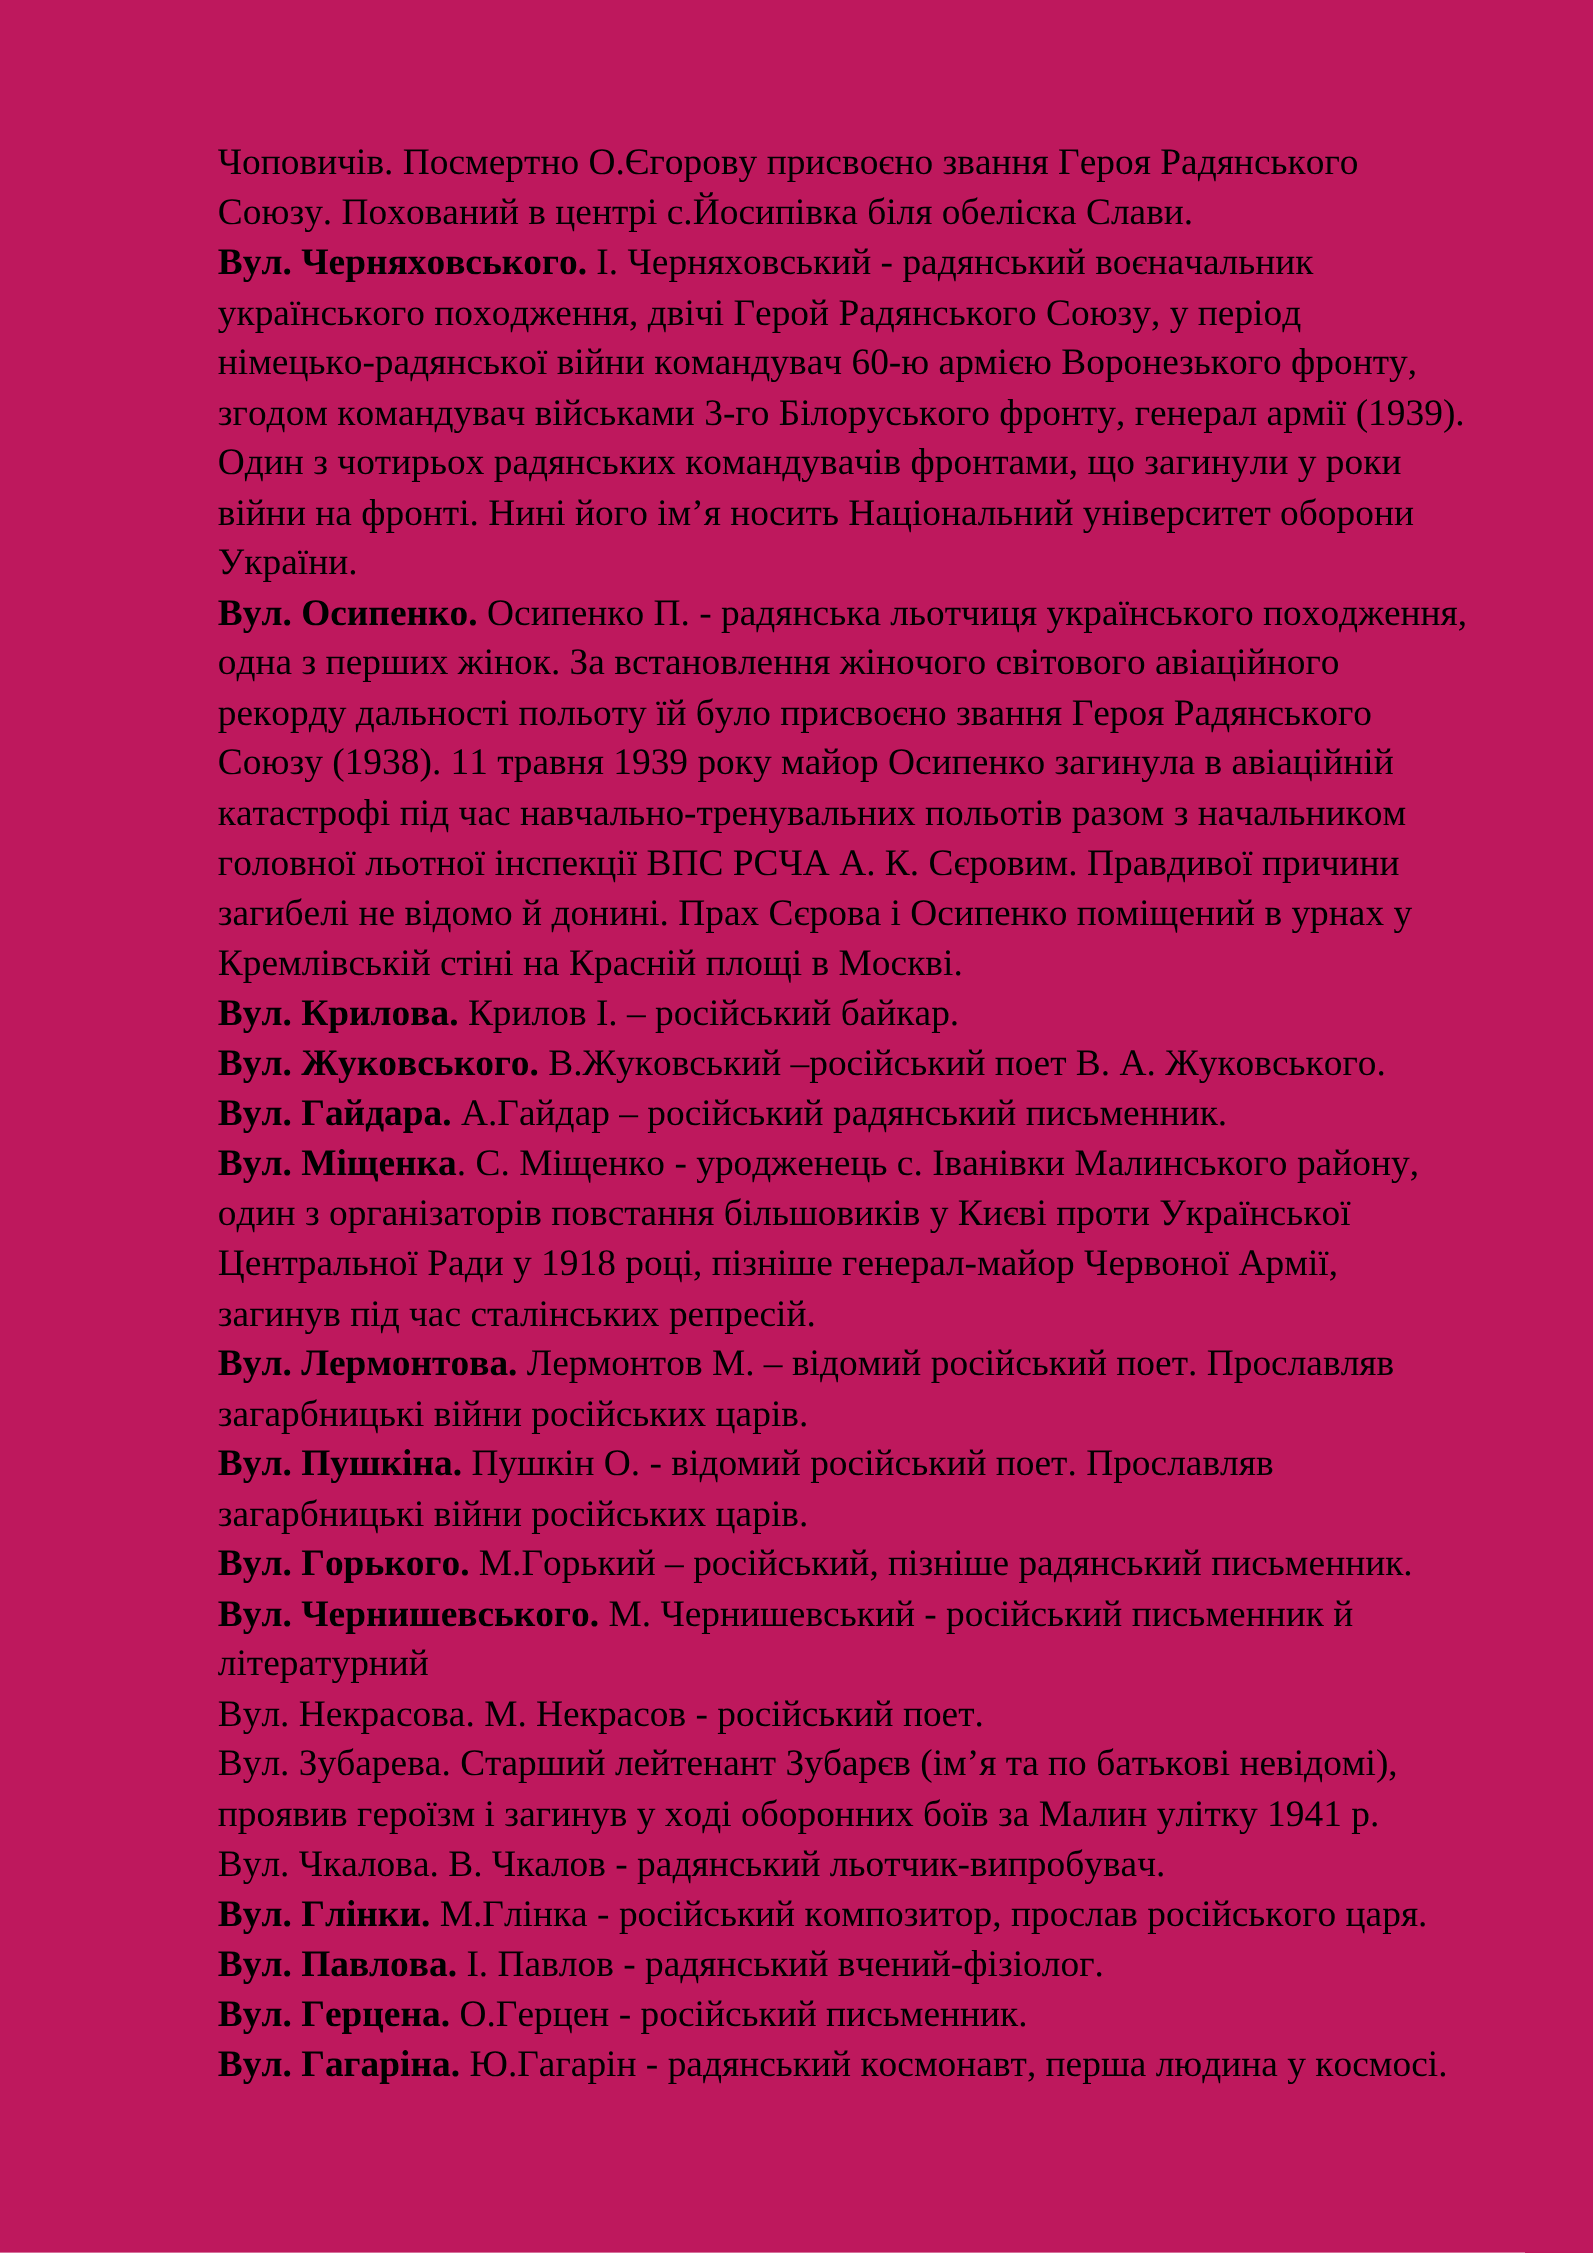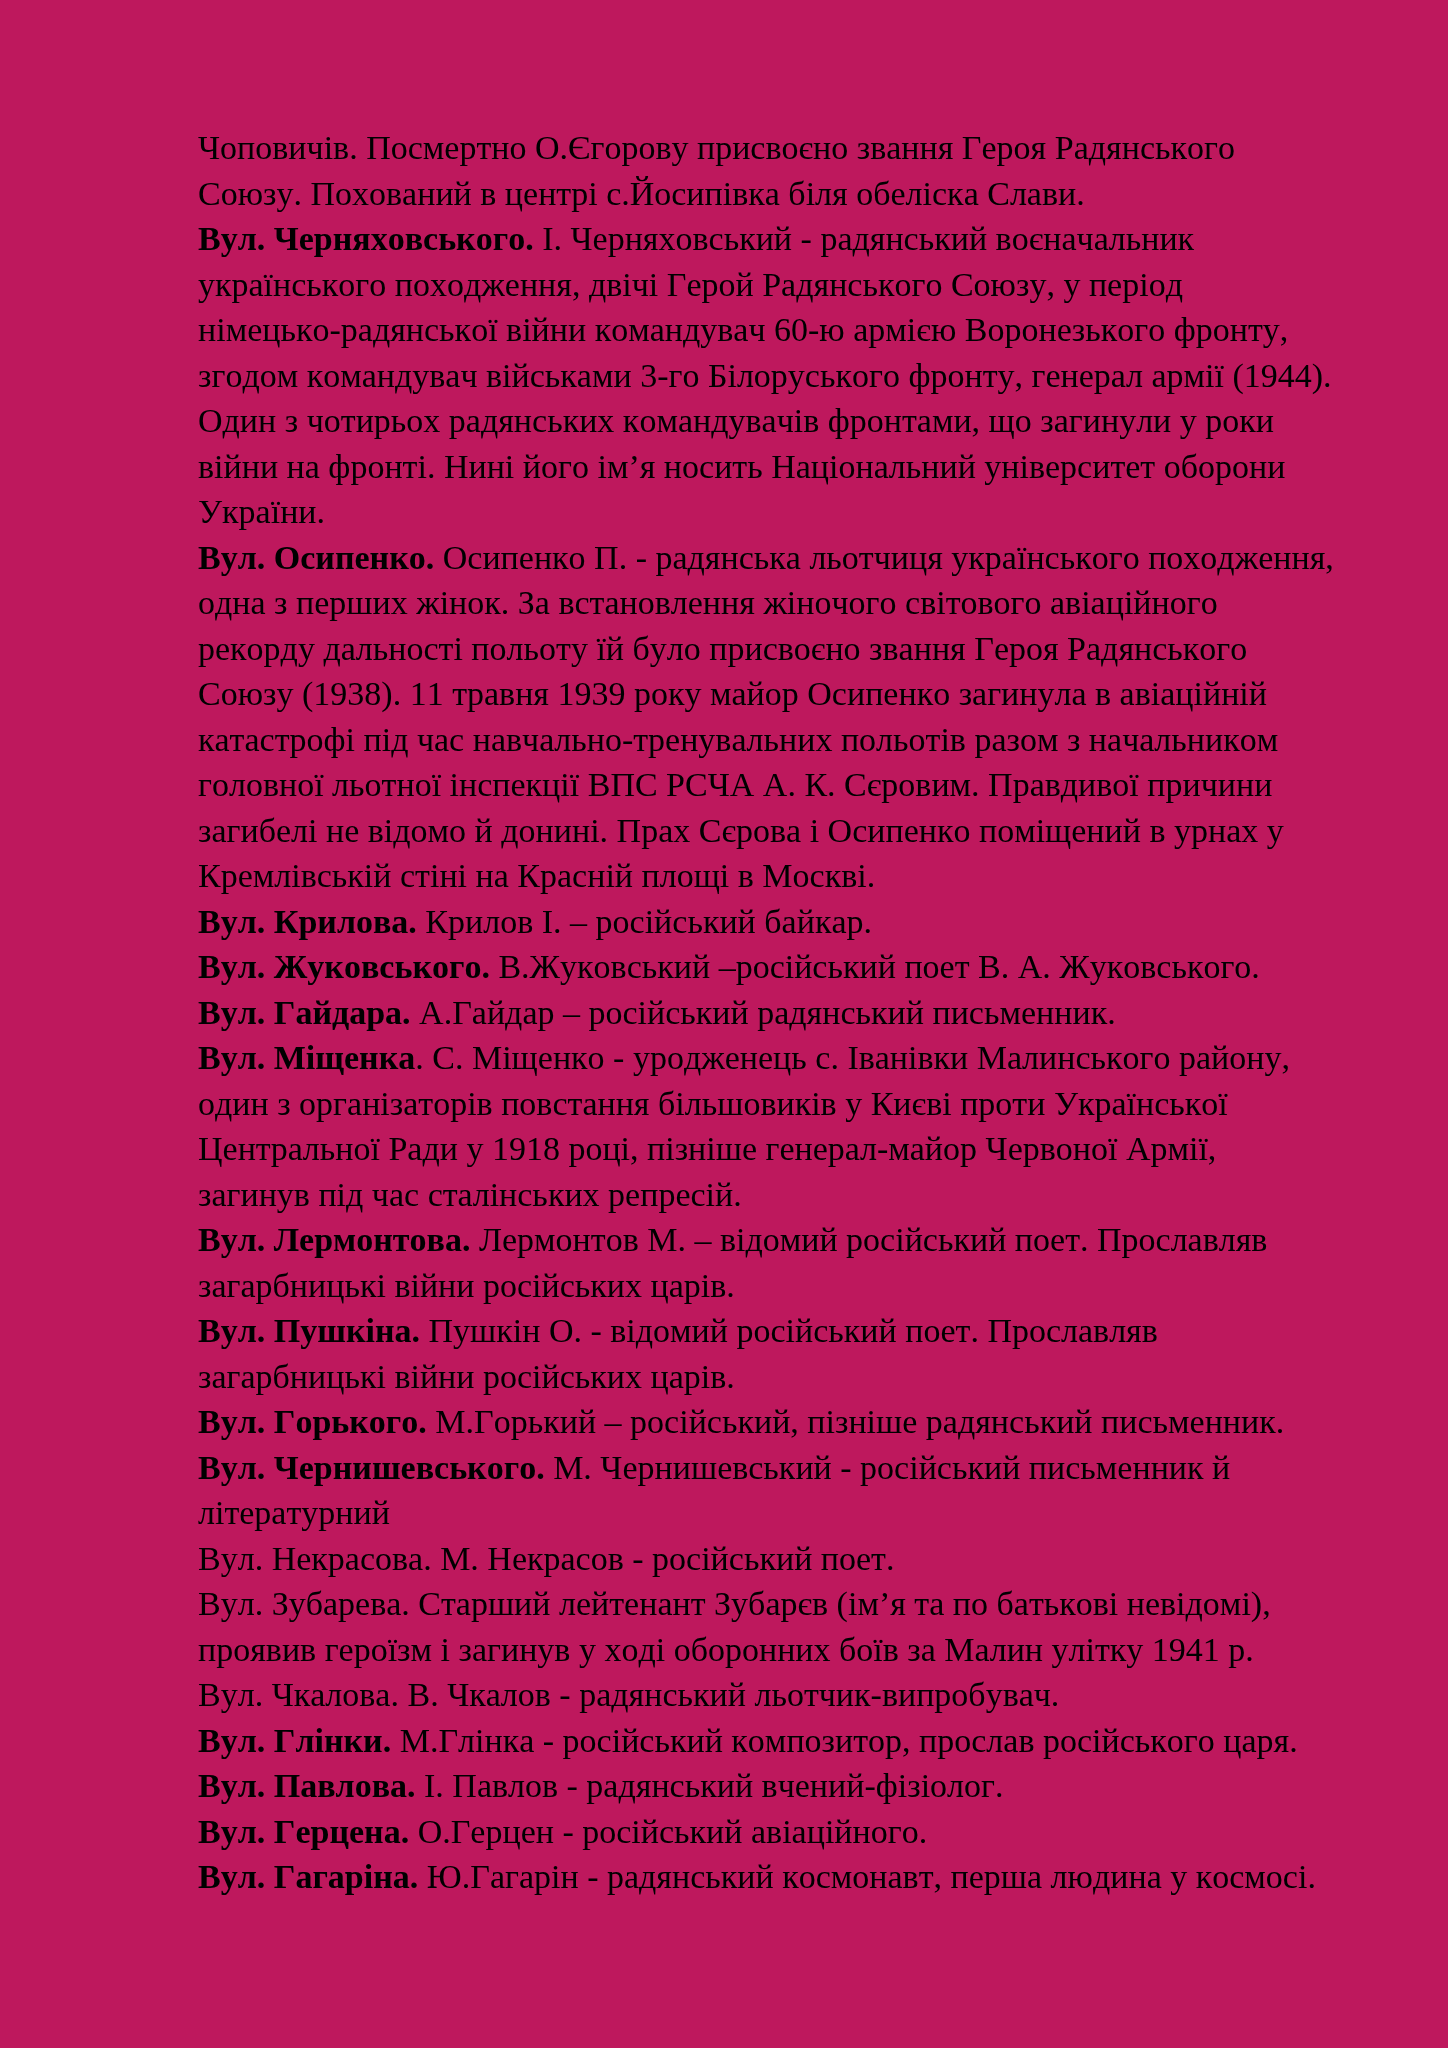--- a/index.html
+++ b/index.html
@@ -37,21 +37,21 @@
 </head>
 <body>
 
 <div class="page">
   <div class="text-block" id="text-block">
       <div class="line"><span>Чоповичів. Посмертно О.Єгорову присвоєно звання Героя Радянського</span></div>
       <div class="line"><span>Союзу. Похований в центрі с.Йосипівка біля обеліска Слави.</span></div>
       <div class="line"><b>Вул. Черняховського.</b><span> І. Черняховський - радянський воєначальник</span></div>
       <div class="line"><span>українського походження, двічі Герой Радянського Союзу, у період</span></div>
       <div class="line"><span>німецько-радянської війни командувач 60-ю армією Воронезького фронту,</span></div>
-      <div class="line"><span>згодом командувач військами 3-го Білоруського фронту, генерал армії (1944).</span></div>
+      <div class="line"><span>згодом командувач військами 3-го Білоруського фронту, генерал армії (1939).</span></div>
       <div class="line"><span>Один з чотирьох радянських командувачів фронтами, що загинули у роки</span></div>
       <div class="line"><span>війни на фронті. Нині його ім’я носить Національний університет оборони</span></div>
       <div class="line"><span>України.</span></div>
       <div class="line"><b>Вул. Осипенко.</b><span> Осипенко П. - радянська льотчиця українського походження,</span></div>
       <div class="line"><span>одна з перших жінок. За встановлення жіночого світового авіаційного</span></div>
       <div class="line"><span>рекорду дальності польоту їй було присвоєно звання Героя Радянського</span></div>
       <div class="line"><span>Союзу (1938). 11 травня 1939 року майор Осипенко загинула в авіаційній</span></div>
       <div class="line"><span>катастрофі під час навчально-тренувальних польотів разом з начальником</span></div>
       <div class="line"><span>головної льотної інспекції ВПС РСЧА А. К. Сєровим. Правдивої причини</span></div>
       <div class="line"><span>загибелі не відомо й донині. Прах Сєрова і Осипенко поміщений в урнах у</span></div>
@@ -69,16 +69,16 @@
       <div class="line"><span>загарбницькі війни російських царів.</span></div>
       <div class="line"><b>Вул. Горького.</b><span> М.Горький – російський, пізніше радянський письменник.</span></div>
       <div class="line"><b>Вул. Чернишевського.</b><span> М. Чернишевський - російський письменник й</span></div>
       <div class="line"><span>літературний</span></div>
       <div class="line"><span>Вул. Некрасова. М. Некрасов - російський поет.</span></div>
       <div class="line"><span>Вул. Зубарева. Старший лейтенант Зубарєв (ім’я та по батькові невідомі),</span></div>
       <div class="line"><span>проявив героїзм і загинув у ході оборонних боїв за Малин улітку 1941 р.</span></div>
       <div class="line"><span>Вул. Чкалова. В. Чкалов - радянський льотчик-випробувач.</span></div>
       <div class="line"><b>Вул. Глінки.</b><span> М.Глінка - російський композитор, прослав російського царя.</span></div>
       <div class="line"><b>Вул. Павлова.</b><span> І. Павлов - радянський вчений-фізіолог.</span></div>
-      <div class="line"><b>Вул. Герцена.</b><span> О.Герцен - російський авіаційного.</span></div>
+      <div class="line"><b>Вул. Герцена.</b><span> О.Герцен - російський письменник.</span></div>
       <div class="line"><b>Вул. Гагаріна.</b><span> Ю.Гагарін - радянський космонавт, перша людина у космосі.</span></div>
     </div>
 </div>
 
 </body></html>

